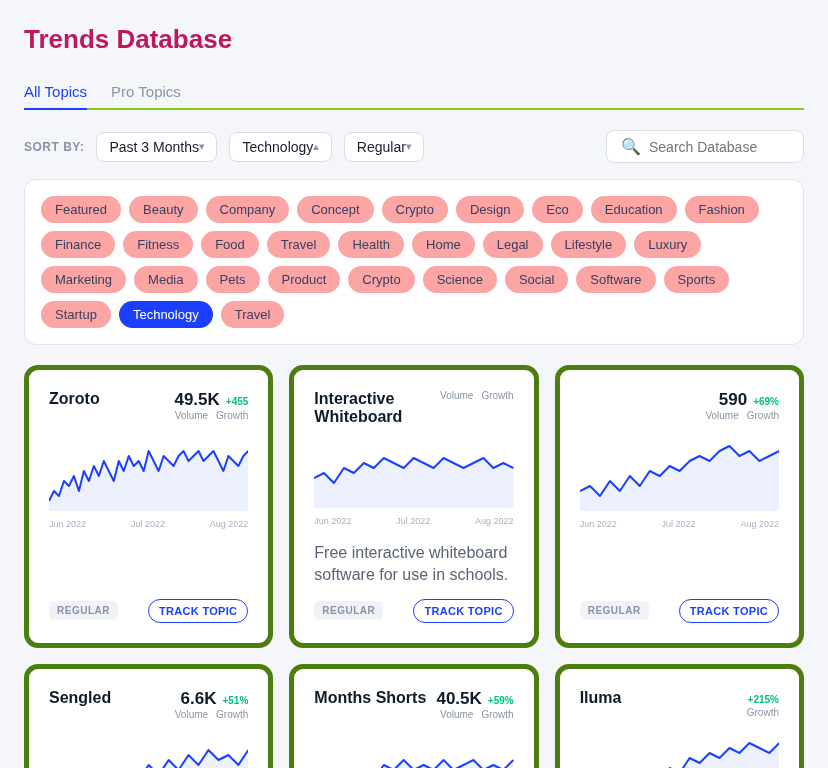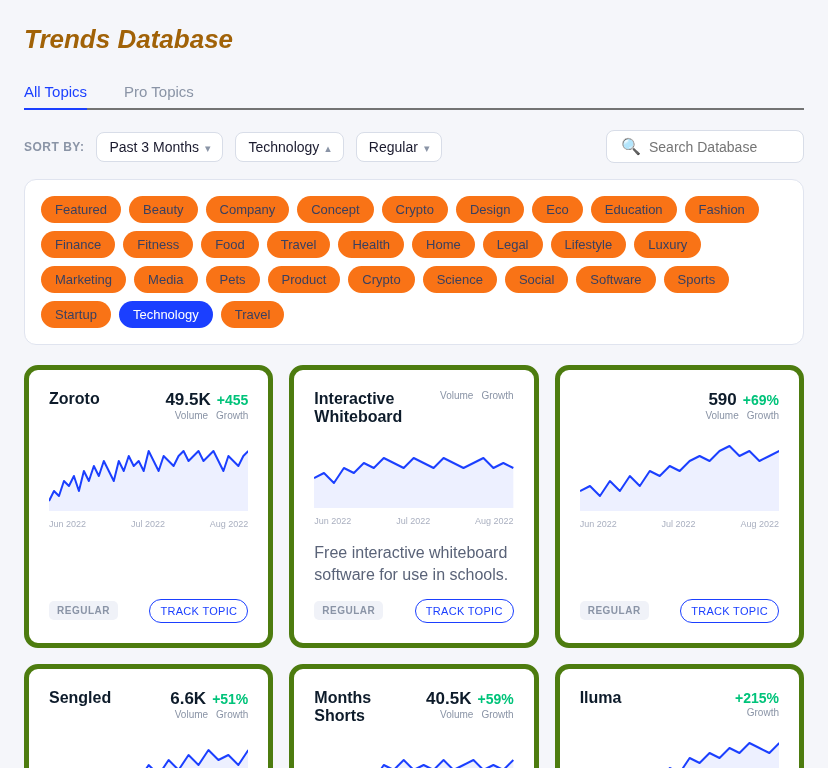--- a/index.html
+++ b/index.html
@@ -1,53 +1,53 @@
 <!DOCTYPE html>
 <html><head>
   <meta charset="utf-8">
   <style>
     * { box-sizing: border-box; margin: 0; padding: 0; }
     body { font-family: -apple-system, BlinkMacSystemFont, 'Segoe UI', sans-serif; background: #f5f6fa; color: #1a1a2e; }
 
     .app { padding: 24px; max-width: 828px; margin: 0 auto; }
 
-    h1 { font-size: 26px; font-weight: 700; margin-bottom: 20px; color: #a16207; font-style: italic; }
-
-    .tabs { display: flex; gap: 37px; border-bottom: 2px solid #737373; margin-bottom: 20px; }
+    h1 { font-size: 26px; font-weight: 700; margin-bottom: 20px; color: #be185d; }
+
+    .tabs { display: flex; gap: 24px; border-bottom: 2px solid #84cc16; margin-bottom: 20px; }
     .tab { padding: 8px 0; font-size: 15px; font-weight: 500; color: #8a94a6; cursor: pointer; border-bottom: 2px solid transparent; margin-bottom: -2px; }
     .tab.active { color: #1b3fff; border-bottom-color: #1b3fff; }
 
     .toolbar { display: flex; align-items: center; gap: 12px; margin-bottom: 16px; flex-wrap: wrap; }
     .sort-label { font-size: 12px; font-weight: 600; color: #8a94a6; letter-spacing: 0.5px; }
-    .sort-select { display: flex; align-items: flex-end; gap: 6px; background: #fff; border: 1px solid #d8dde8; border-radius: 8px; padding: 6px 12px; font-size: 14px; cursor: pointer; }
+    .sort-select { display: flex; align-items: center; background: #fff; border: 1px solid #d8dde8; border-radius: 8px; padding: 6px 12px; font-size: 14px; cursor: pointer; }
     .sort-select span { color: #1a1a2e; }
     .sort-select .arrow { color: #8a94a6; font-size: 11px; }
     .search-box { display: flex; align-items: center; gap: 8px; background: #fff; border: 1px solid #d8dde8; border-radius: 8px; padding: 6px 14px; margin-left: auto; }
     .search-box input { border: none; outline: none; font-size: 14px; color: #8a94a6; width: 140px; background: transparent; }
 
     .filter-pills { display: flex; flex-wrap: wrap; gap: 8px; margin-bottom: 20px; background: #fff; border: 1px solid #e0e4ef; border-radius: 12px; padding: 16px; }
-    .pill { padding: 6px 14px; border-radius: 20px; font-size: 13px; font-weight: 500; cursor: pointer; background: #f97316; color: #3a4060; border: none; }
+    .pill { padding: 6px 14px; border-radius: 20px; font-size: 13px; font-weight: 500; cursor: pointer; background: #fca5a5; color: #3a4060; border: none; }
     .pill.active { background: #1b3fff; color: #fff; }
 
     .grid { display: grid; grid-template-columns: repeat(3, 1fr); gap: 16px; }
 
     .card { background: #fff; border-radius: 14px; padding: 20px; border: 5px solid #4d7c0f; display: flex; flex-direction: column; }
     .card-header { display: flex; justify-content: space-between; align-items: flex-start; margin-bottom: 4px; }
     .card-title { font-size: 16px; font-weight: 700; color: #0d1b2a; }
     .card-stats { text-align: right; }
     .card-volume { font-size: 17px; font-weight: 700; color: #0d1b2a; }
-    .card-growth { font-size: 14px; font-weight: 700; color: #00c37a; margin-left: 6px; }
+    .card-growth { font-size: 10px; font-weight: 700; color: #00c37a; margin-left: 6px; }
     .card-labels { display: flex; justify-content: flex-end; gap: 8px; font-size: 10px; color: #8a94a6; margin-bottom: 8px; }
     .chart-area { height: 70px; margin: 8px 0; position: relative; overflow: hidden; }
     .chart-labels { display: flex; justify-content: space-between; font-size: 9px; color: #aab0c0; margin-bottom: 8px; }
     .card-desc { font-size: 16px; color: #5a6378; margin: 8px 0 12px; line-height: 1.4; }
     .card-footer { display: flex; justify-content: space-between; align-items: center; margin-top: auto; }
     .badge { font-size: 10px; font-weight: 600; letter-spacing: 0.5px; padding: 4px 8px; border-radius: 5px; }
     .badge-regular { background: #f0f2f8; color: #8a94a6; }
-    .track-btn { font-size: 11px; font-weight: 400; color: #1b3fff; border: 1.5px solid #1b3fff; border-radius: 12px; padding: 5px 10px; cursor: pointer; background: #fff; letter-spacing: 0.3px; margin-left: 8px; }
+    .track-btn { font-size: 11px; font-weight: 700; color: #1b3fff; border: 1.5px solid #1b3fff; border-radius: 12px; padding: 5px 10px; cursor: pointer; background: #fff; letter-spacing: 0.3px; margin-left: 8px; }
 
     svg.sparkline { width: 100%; height: 70px; }
   </style>
 </head>
 <body>
 
 <div class="app">
   <h1>Trends Database</h1>
 
   <div class="tabs">

